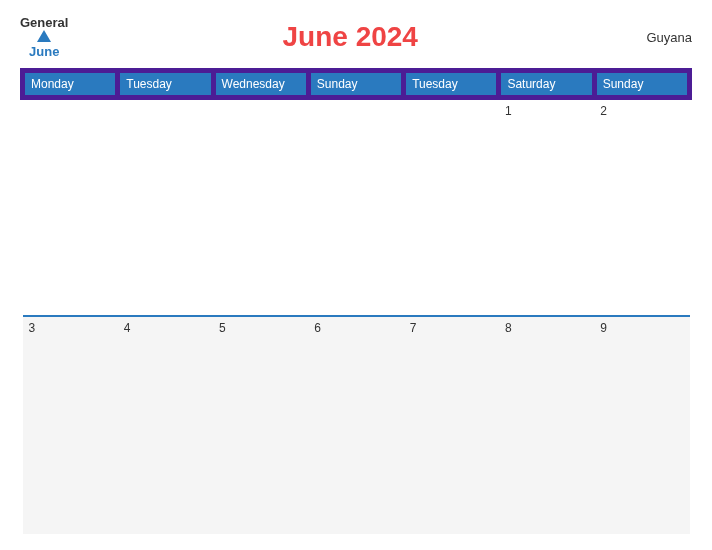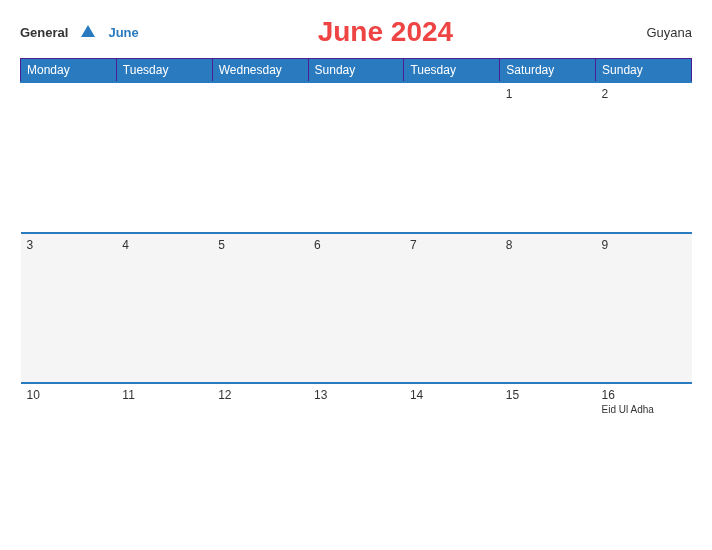--- a/index.html
+++ b/index.html
@@ -16,21 +16,22 @@
     .header-row {
       display: flex;
       align-items: center;
       justify-content: space-between;
       margin-bottom: 10px;
     }
 
     .logo {
       display: flex;
       align-items: center;
-      gap: 11px;
+      gap: 2px;
+      flex-direction: column;
     }
 
     .logo-general {
       font-size: 13px;
       font-weight: bold;
       color: #333;
       line-height: 1;
     }
 
     .logo-blue {
@@ -75,21 +76,21 @@
     .calendar thead tr {
       background-color: #2a7abf;
     }
 
     .calendar thead th {
       color: #fff;
       font-size: 12px;
       font-weight: normal;
       text-align: left;
       padding: 4px 6px;
-      border: 1px solid #4c1d95;
+      border: 5px solid #4c1d95;
     }
 
     .calendar tbody tr {
       height: 76px;
     }
 
     .calendar tbody td {
       border-top: 2px solid #2a7abf;
       border-left: none;
       border-right: none;
@@ -178,38 +179,14 @@
         <td>
           <span class="day-number">7</span>
         </td>
         <td>
           <span class="day-number">8</span>
         </td>
         <td>
           <span class="day-number">9</span>
         </td>
       </tr>
-      <tr>
-        <td>
-          <span class="day-number">10</span>
-        </td>
-        <td>
-          <span class="day-number">11</span>
-        </td>
-        <td>
-          <span class="day-number">12</span>
-        </td>
-        <td>
-          <span class="day-number">13</span>
-        </td>
-        <td>
-          <span class="day-number">14</span>
-        </td>
-        <td>
-          <span class="day-number">15</span>
-        </td>
-        <td>
-          <span class="day-number">16</span>
-          <span class="holiday-text">Eid Ul Adha</span>
-        </td>
-      </tr>
     </tbody>
 </table>
 
 </body></html>

